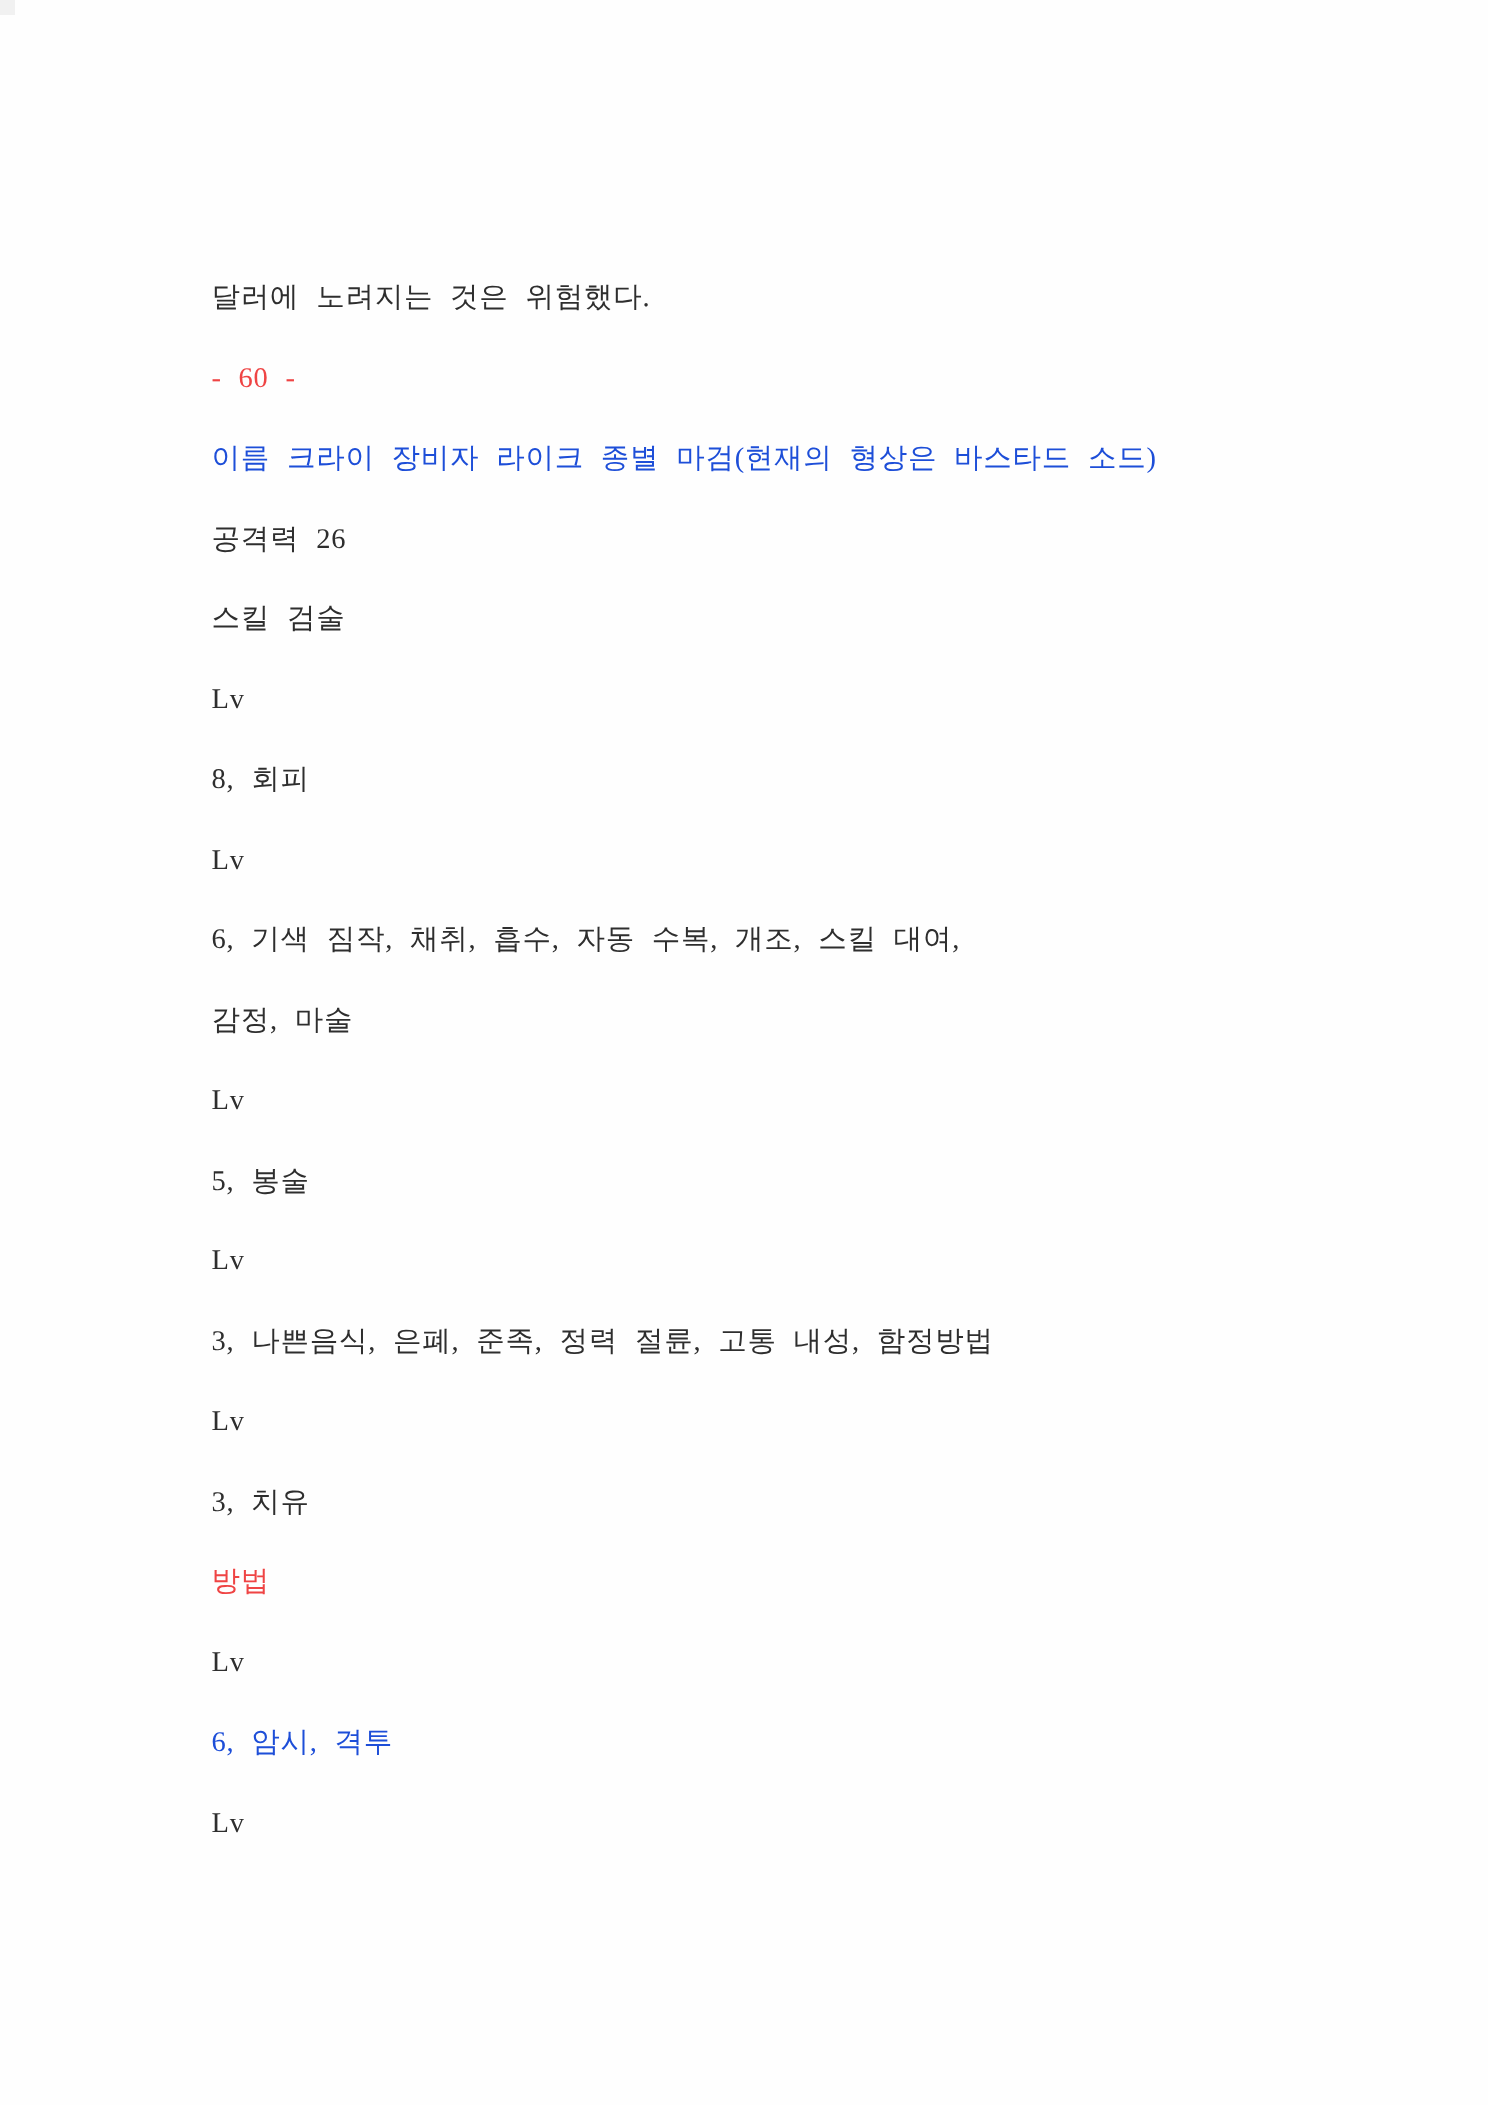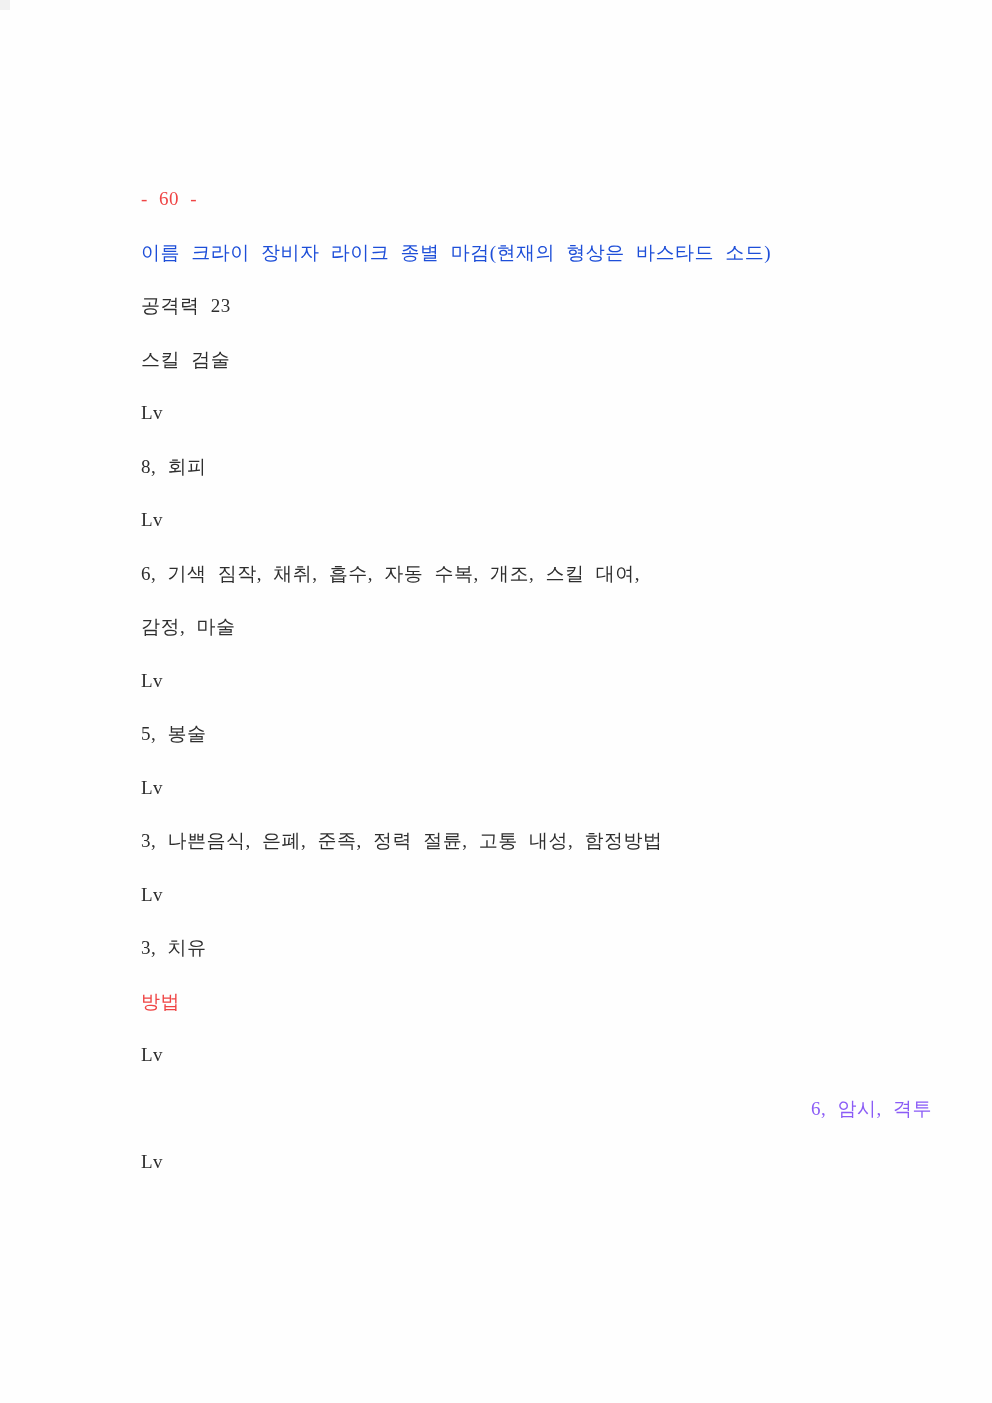--- a/index.html
+++ b/index.html
@@ -38,33 +38,34 @@
     word-spacing: 6px;
     white-space: pre-wrap;
   }
 </style>
 </head>
 <body>
 
 <div class="page" style="background: rgb(254, 254, 254);">
   <div class="scan-artifact"></div>
   <div class="text-block">
+    <p style="color: rgb(46, 46, 46);">달러에 노려지는 것은 위험했다.</p>
     <p style="color: #ef4444;">- 60 -</p>
     <p style="color: #1d4ed8;">이름 크라이 장비자 라이크 종별 마검(현재의 형상은 바스타드 소드)</p>
-    <p style="color: rgb(46, 46, 46);">공격력 23</p>
+    <p style="color: rgb(46, 46, 46);">공격력 26</p>
     <p style="color: rgb(46, 46, 46);">스킬 검술</p>
     <p style="color: rgb(46, 46, 46);">Lv</p>
     <p style="color: rgb(46, 46, 46);">8, 회피</p>
     <p style="color: rgb(46, 46, 46);">Lv</p>
     <p style="color: rgb(46, 46, 46); margin-top: 18px;">6, 기색 짐작, 채취, 흡수, 자동 수복, 개조, 스킬 대여,</p>
     <p style="color: rgb(46, 46, 46);">감정, 마술</p>
     <p style="color: rgb(46, 46, 46);">Lv</p>
     <p style="color: rgb(46, 46, 46);">5, 봉술</p>
     <p style="color: rgb(46, 46, 46);">Lv</p>
     <p style="color: rgb(46, 46, 46);">3, 나쁜음식, 은폐, 준족, 정력 절륜, 고통 내성, 함정방법</p>
     <p style="color: rgb(46, 46, 46);">Lv</p>
     <p style="color: rgb(46, 46, 46);">3, 치유</p>
     <p style="color: #ef4444;">방법</p>
     <p style="color: rgb(46, 46, 46);">Lv</p>
-    <p style="color: #8b5cf6; text-align: right;">6, 암시, 격투</p>
+    <p style="color: #1d4ed8;">6, 암시, 격투</p>
     <p style="color: rgb(46, 46, 46);">Lv</p>
   </div>
 </div>
 
 </body></html>

